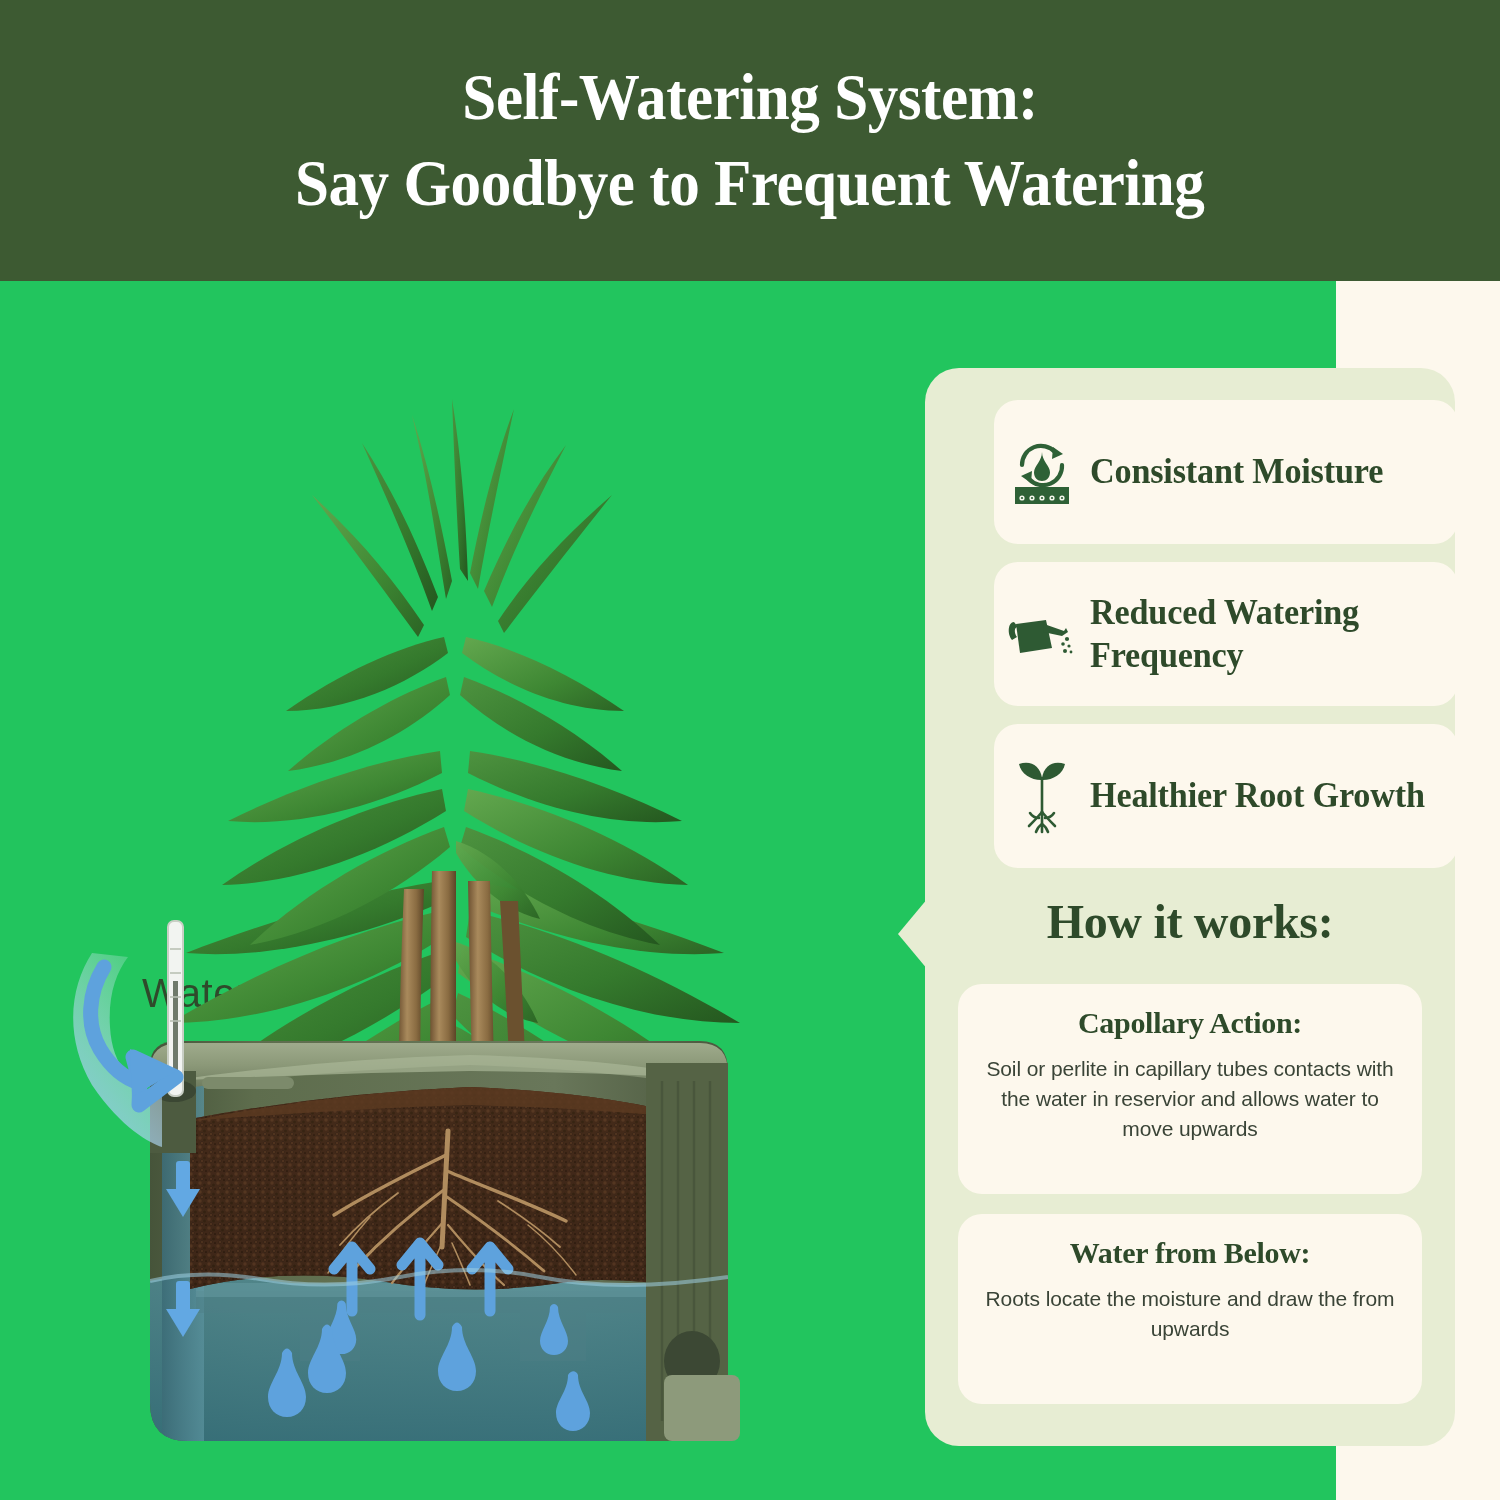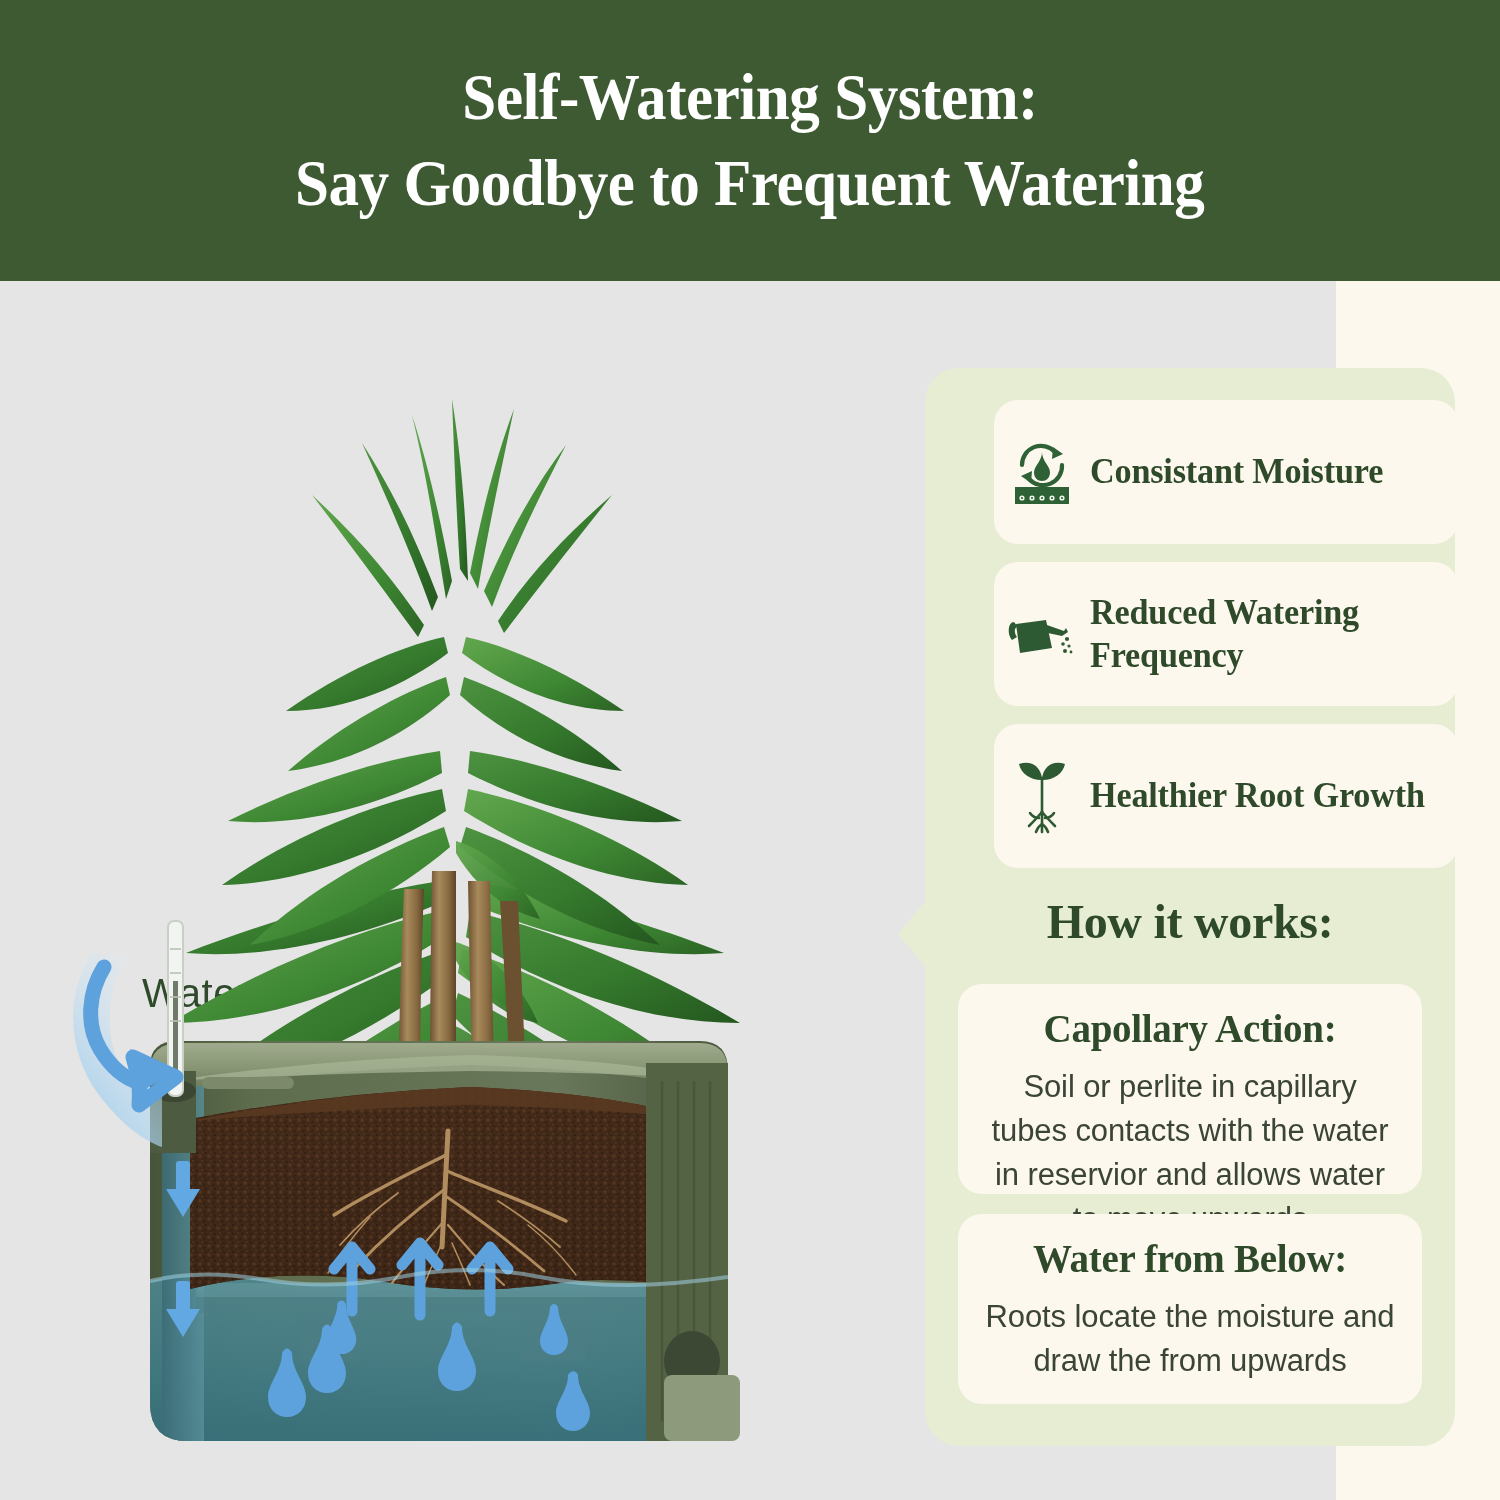--- a/index.html
+++ b/index.html
@@ -13,21 +13,21 @@
 
   body {
     background: #fdf8ed;
     font-family: "Liberation Sans", sans-serif;
   }
 
   .page {
     position: relative;
     width: 1336px;
     height: 1500px;
-    background: #e5e5e5;
+    background: #22c55e;
     text-decoration: underline;
   }
 
   
   .header {
     position: absolute;
     left: 0; top: 0;
     width: 1500px;
     height: 281px;
     background: #3d5a32;
@@ -150,28 +150,28 @@
     border-radius: 24px;
     padding: 22px 26px 26px 26px;
     text-align: center;
   }
   #card-capillary { top: 616px; height: 210px; }
   #card-below     { top: 846px; height: 190px; }
 
   .step-title {
     font-family: "Liberation Serif", "DejaVu Serif", serif;
     font-weight: bold;
-    font-size: 39px;
+    font-size: 30px;
     color: #2e4a2a;
     letter-spacing: -0.3px;
     margin-bottom: 14px;
   }
   .step-body {
     font-family: "Liberation Sans", sans-serif;
-    font-size: 31px;
+    font-size: 21px;
     line-height: 1.42;
     color: #3a4437;
     letter-spacing: -0.1px;
   }
 
   .icon-svg { display: block; }
 </style>
 </head>
 <body>
 

